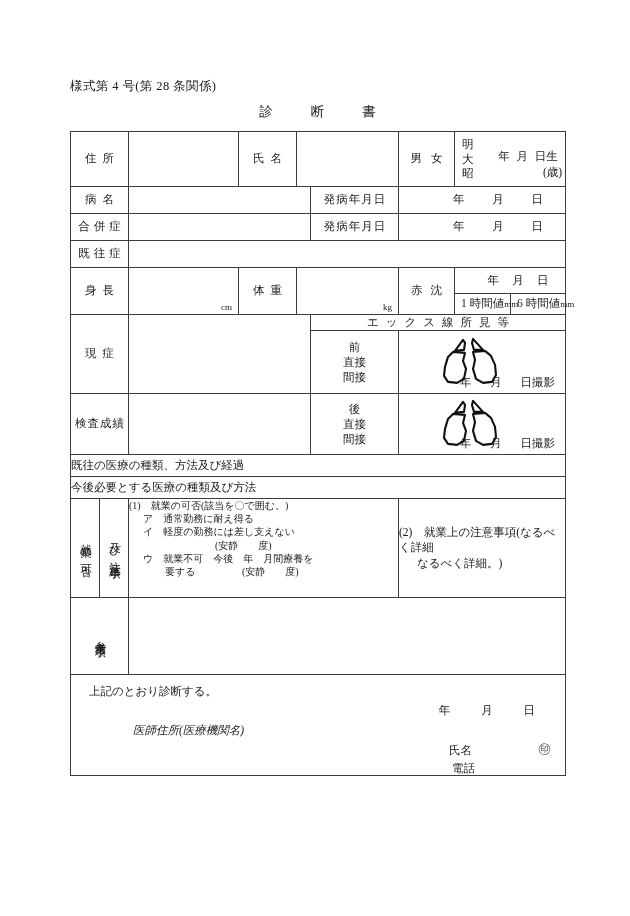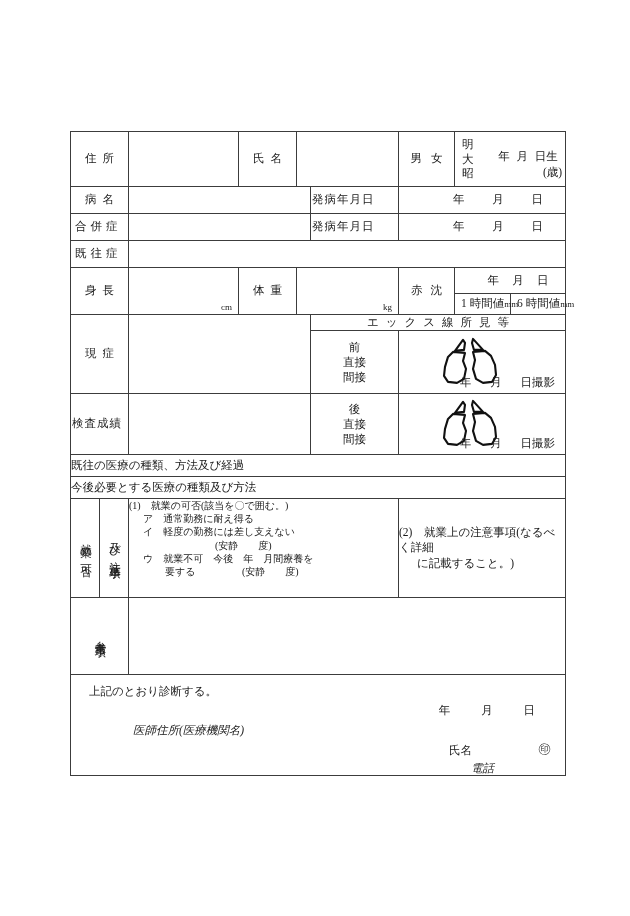--- a/index.html
+++ b/index.html
@@ -57,21 +57,21 @@
     vertical-align: middle;
     line-height: 1.32;
   }
   .lbl {
     text-align: center;
     letter-spacing: 6px;
     text-indent: 6px;
     white-space: nowrap;
   }
   .lbl-tight {
-    text-align: left;
+    text-align: center;
     letter-spacing: 1px;
     text-indent: 1px;
     white-space: nowrap;
   }
   .pad-l { padding-left: 7px; }
   .cell-blank { }
 
   
   .sex {
     text-align: center;
@@ -241,31 +241,32 @@
     white-space: nowrap;
   }
   .foot-seal {
     position: absolute;
     right: 14px;
     top: 65px;
     font-size: 13px;
   }
   .foot-tel {
     position: absolute;
-    left: 400px;
+    left: 381px;
     top: 86px;
     white-space: nowrap;
-    font-style: italic;
   }
 </style>
 </head>
 <body>
 
 <div class="page">
 
+  <div class="form-no">様式第 4 号(第 28 条関係)</div>
+  <div class="doc-title">診断書</div>
 
   <table class="tbl">
     <colgroup>
       <col style="width:29px">
         <col style="width:29px">
       <col style="width:110px">
       <col style="width:58px">
       <col style="width:14px">
       <col style="width:88px">
       <col style="width:56px">
@@ -451,21 +452,21 @@
         <div class="ln ind1">イ　軽度の勤務には差し支えない</div>
         <div class="ln ind2">(安静　　度)</div>
         <div class="ln ind1">ウ　就業不可　今後　年　月間療養を</div>
         <div class="ln ind3">
           <span>要する</span>
           <span style="margin-left:44px">(安静　　度)</span>
         </div>
       </td>
       <td colspan="3" class="wc-right">
         <div class="ln">(2)　就業上の注意事項(なるべく詳細</div>
-        <div class="ln2">に記載すること。)</div>
+        <div class="ln2">なるべく詳細。)</div>
         <div></div>
       </td>
     </tr>
 
     <tr>
       <td colspan="2" style="height:76px">
         <div class="vert-box">
               <div class="vert">参考事項</div>
             </div>
       </td>

